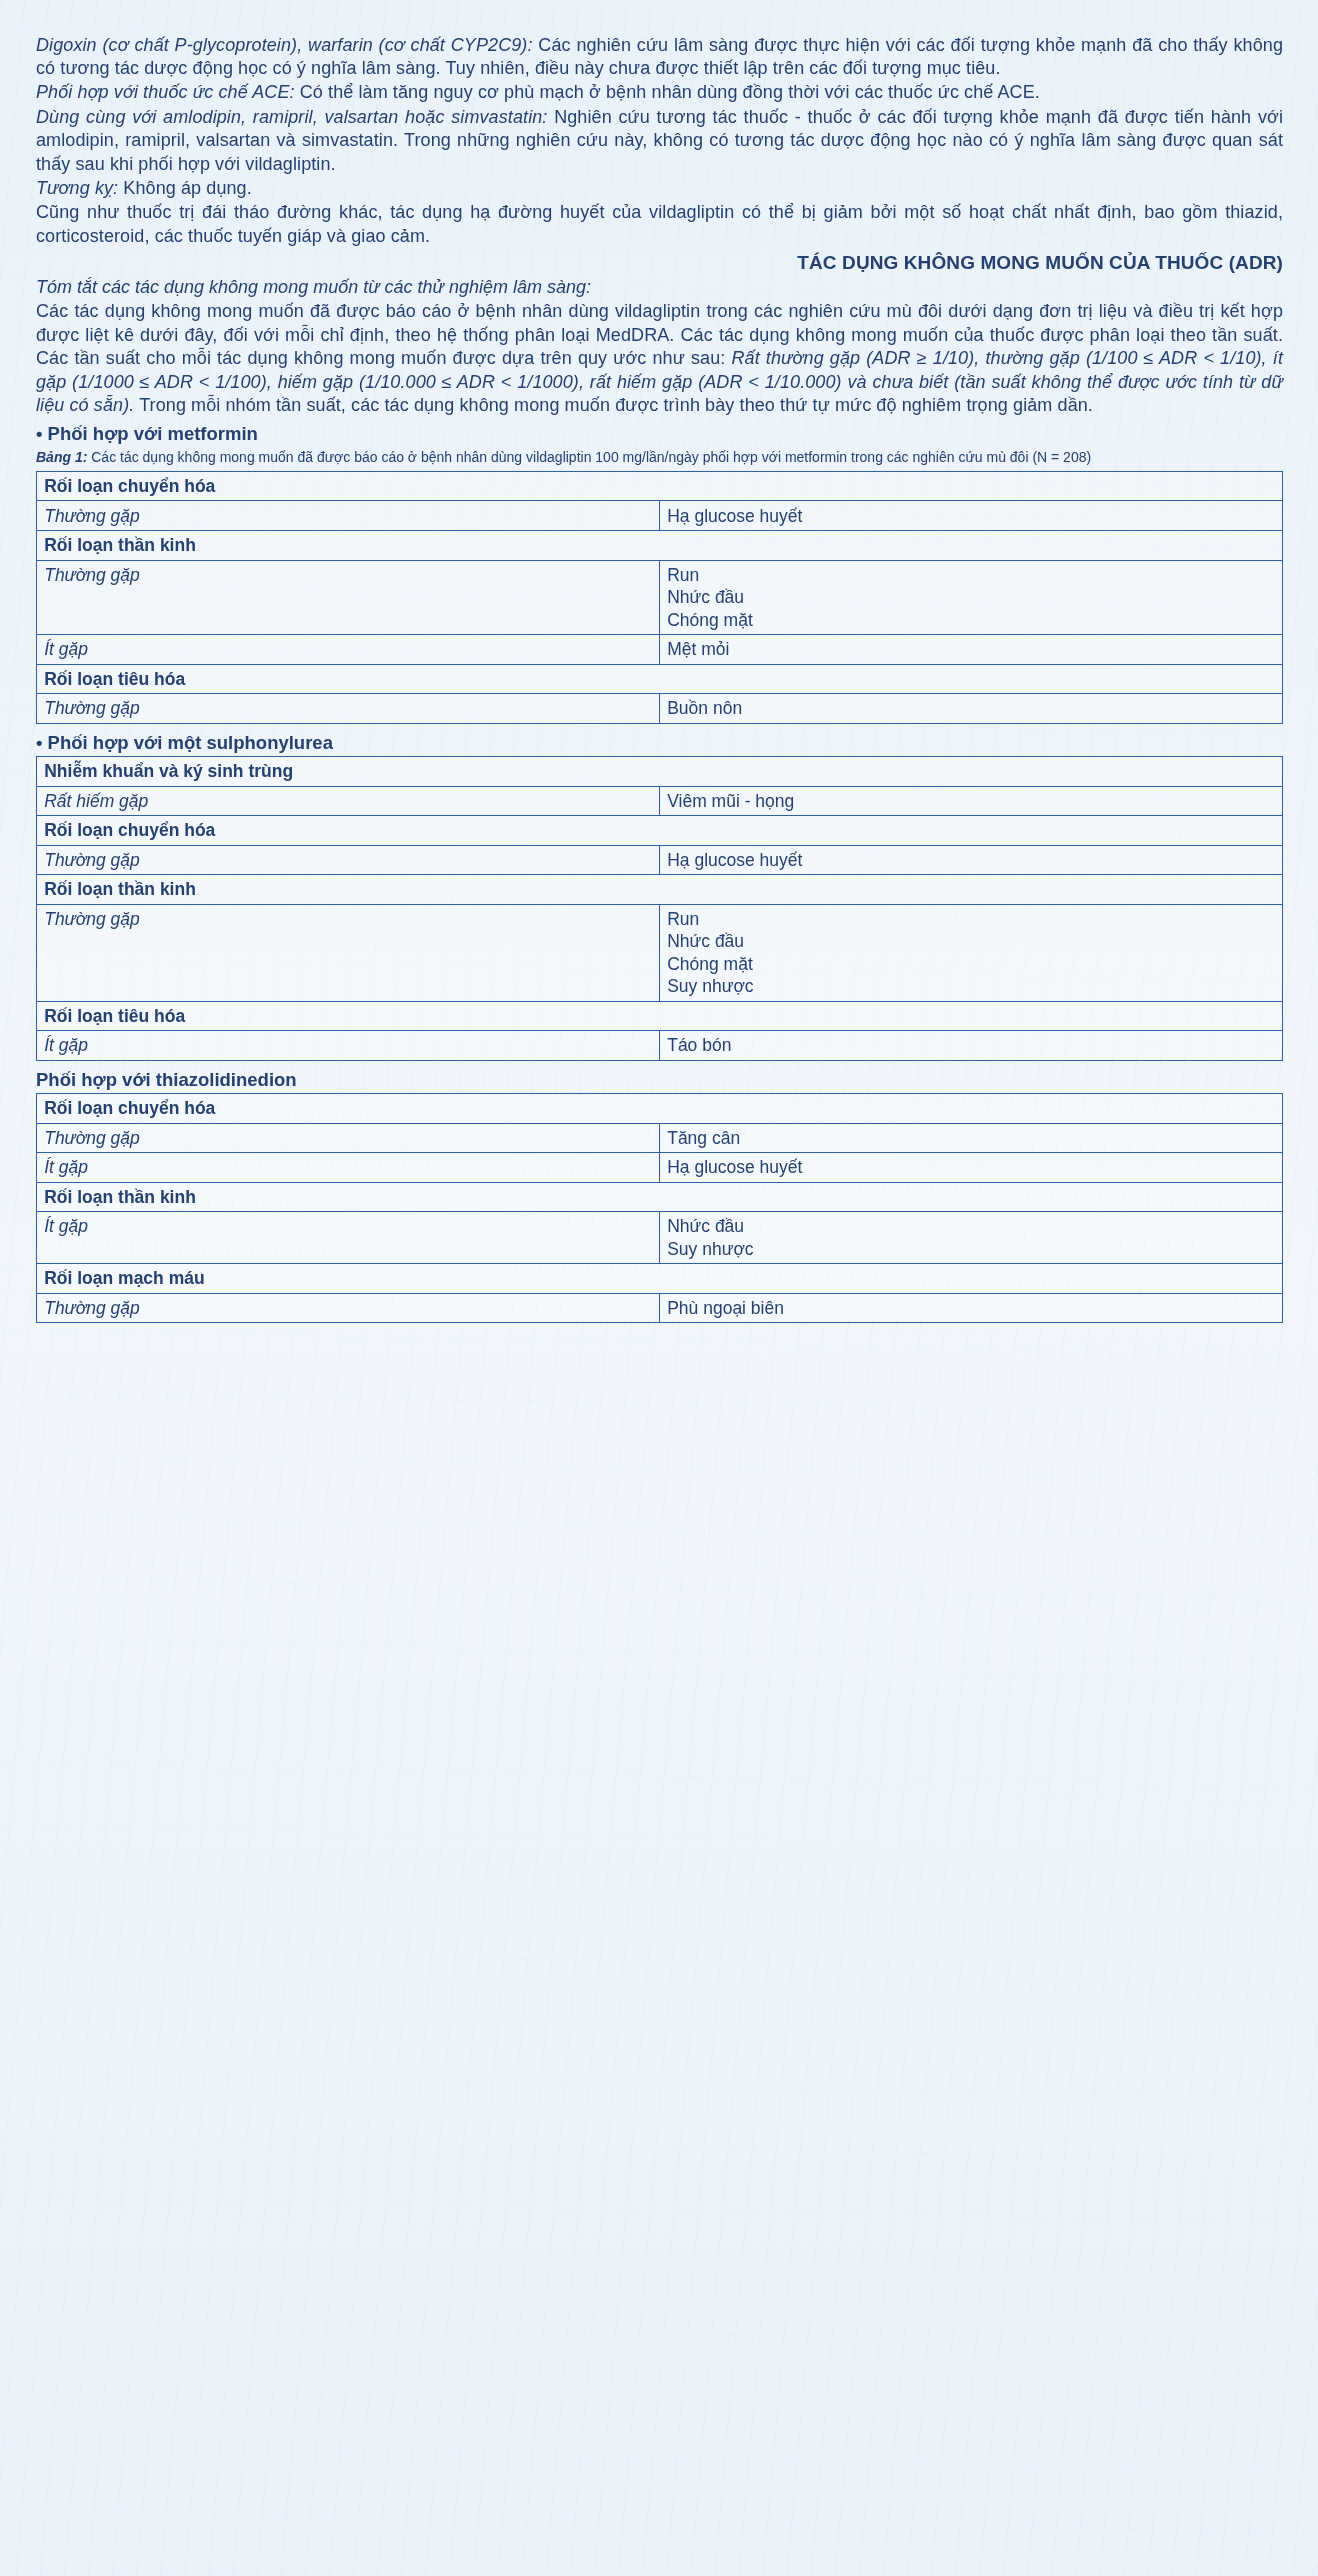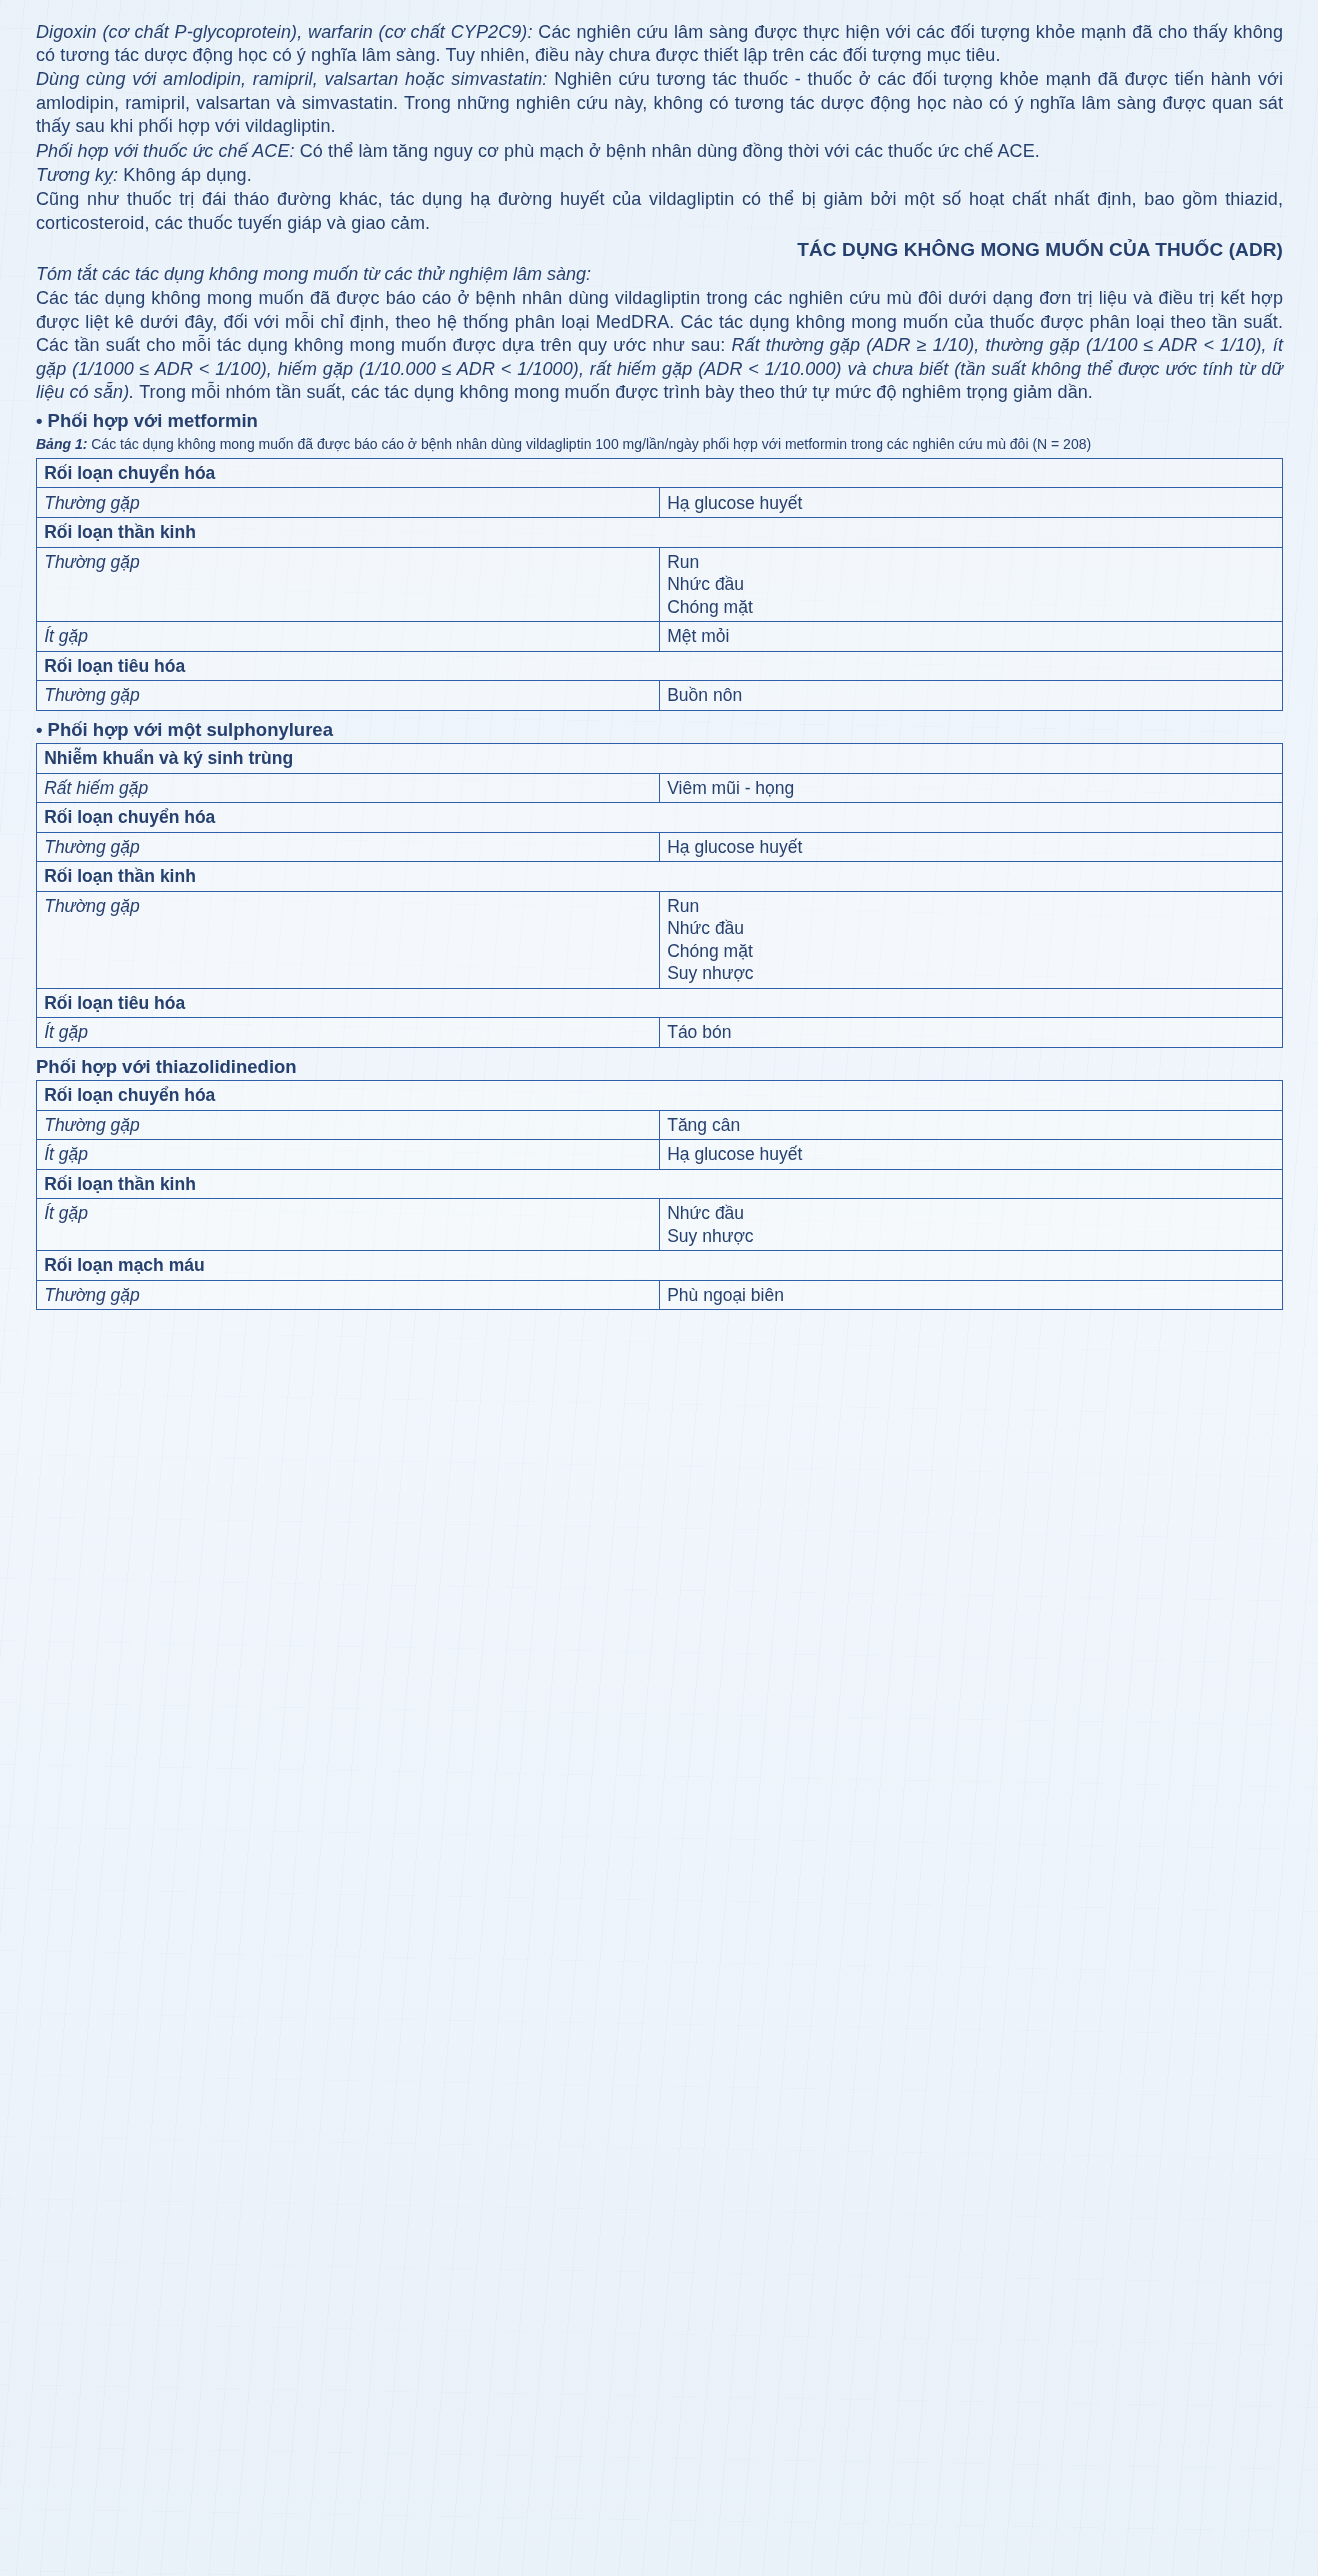--- a/index.html
+++ b/index.html
@@ -29,20 +29,21 @@
     position: absolute;
     inset: 0;
     background:
       repeating-linear-gradient(95deg, rgba(180,200,222,0.10) 0 1px, rgba(255,255,255,0) 1px 24px),
       repeating-linear-gradient(1deg, rgba(176,198,224,0.07) 0 0.5px, rgba(255,255,255,0) 0.5px 62px);
     pointer-events: none;
   }
   .content {
     position: relative;
     z-index: 2;
+    margin-top: 13px;
   }
   p, div, td, th {
     color: #26406f;
   }
   .para {
     font-size: 18px;
     line-height: 1.30;
     text-align: justify;
     margin: 0 0 1px 0;
     letter-spacing: 0.1px;
@@ -113,23 +114,23 @@
   }
 </style>
 </head>
 <body>
 
 <div class="page">
   <div class="content">
 
     <p class="para"><span class="lead">Digoxin (cơ chất P-glycoprotein), warfarin (cơ chất CYP2C9):</span><span> Các nghiên cứu lâm sàng được thực hiện với các đối tượng khỏe mạnh đã cho thấy không có tương tác dược động học có ý nghĩa lâm sàng. Tuy nhiên, điều này chưa được thiết lập trên các đối tượng mục tiêu.</span></p>
 
+    <p class="para"><span class="lead">Phối hợp với thuốc ức chế ACE:</span><span> Có thể làm tăng nguy cơ phù mạch ở bệnh nhân dùng đồng thời với các thuốc ức chế ACE.</span></p>
+
     <p class="para"><span class="lead">Dùng cùng với amlodipin, ramipril, valsartan hoặc simvastatin:</span><span> Nghiên cứu tương tác thuốc - thuốc ở các đối tượng khỏe mạnh đã được tiến hành với amlodipin, ramipril, valsartan và simvastatin. Trong những nghiên cứu này, không có tương tác dược động học nào có ý nghĩa lâm sàng được quan sát thấy sau khi phối hợp với vildagliptin.</span></p>
-
-    <p class="para"><span class="lead">Phối hợp với thuốc ức chế ACE:</span><span> Có thể làm tăng nguy cơ phù mạch ở bệnh nhân dùng đồng thời với các thuốc ức chế ACE.</span></p>
 
     <p class="para"><span class="italic">Tương kỵ:</span><span> Không áp dụng.</span></p>
 
     <p class="para"><span>Cũng như thuốc trị đái tháo đường khác, tác dụng hạ đường huyết của vildagliptin có thể bị giảm bởi một số hoạt chất nhất định, bao gồm thiazid, corticosteroid, các thuốc tuyến giáp và giao cảm.</span></p>
 
     <div class="section-title">TÁC DỤNG KHÔNG MONG MUỐN CỦA THUỐC (ADR)</div>
 
     <div class="subtitle-italic">Tóm tắt các tác dụng không mong muốn từ các thử nghiệm lâm sàng:</div>
 
     <p class="para"><span>Các tác dụng không mong muốn đã được báo cáo ở bệnh nhân dùng vildagliptin trong các nghiên cứu mù đôi dưới dạng đơn trị liệu và điều trị kết hợp được liệt kê dưới đây, đối với mỗi chỉ định, theo hệ thống phân loại MedDRA. Các tác dụng không mong muốn của thuốc được phân loại theo tần suất. Các tần suất cho mỗi tác dụng không mong muốn được dựa trên quy ước như sau: </span><span class="italic">Rất thường gặp (ADR ≥ 1/10), thường gặp (1/100 ≤ ADR &lt; 1/10), ít gặp (1/1000 ≤ ADR &lt; 1/100), hiếm gặp (1/10.000 ≤ ADR &lt; 1/1000), rất hiếm gặp (ADR &lt; 1/10.000) và chưa biết (tần suất không thể được ước tính từ dữ liệu có sẵn).</span><span> Trong mỗi nhóm tần suất, các tác dụng không mong muốn được trình bày theo thứ tự mức độ nghiêm trọng giảm dần.</span></p>

